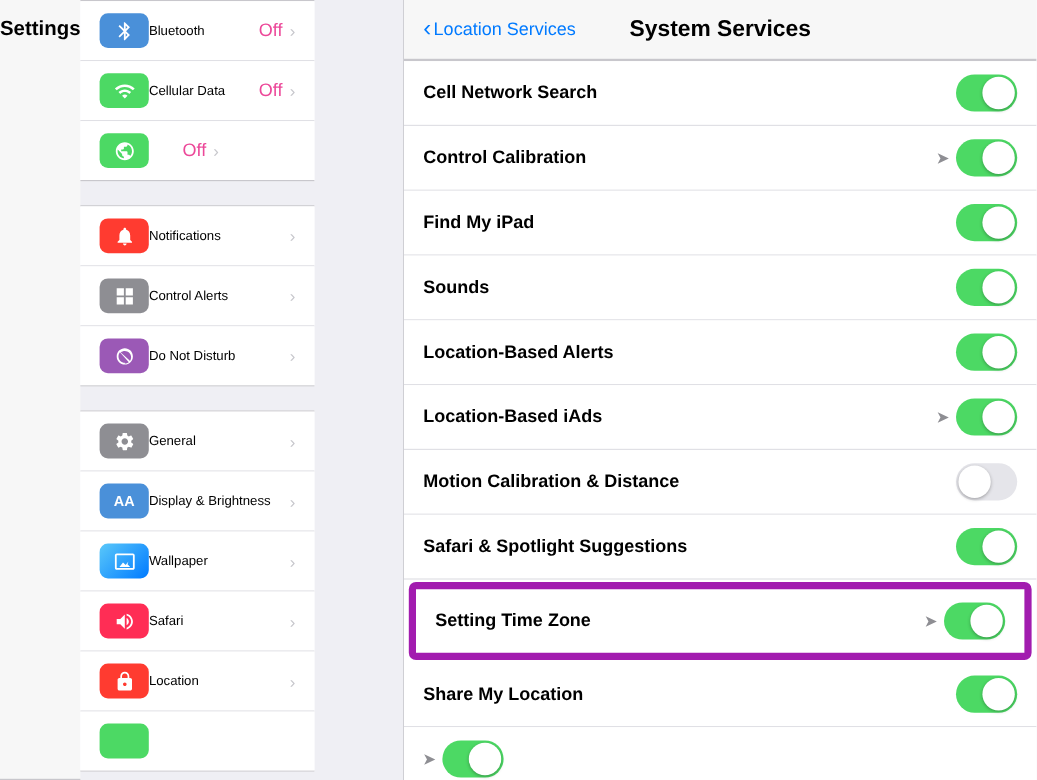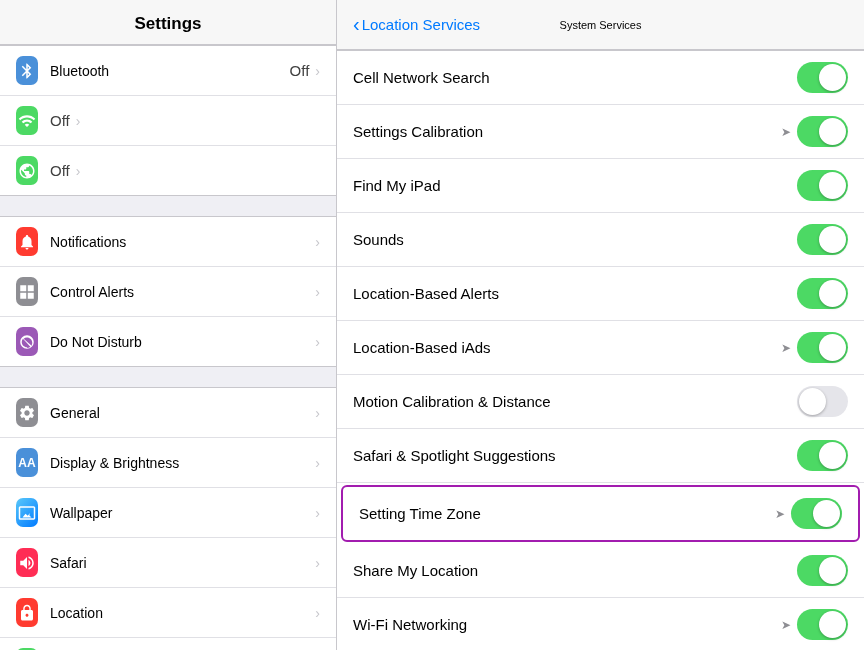--- a/index.html
+++ b/index.html
@@ -12,21 +12,21 @@
       overflow: hidden;
       font-size: 14px;
     }
 
     
     .left-panel {
       width: 337px;
       height: 100%;
       background: #efeff4;
       display: flex;
-      flex-direction: column;
+      flex-direction: row;
       border-right: 1px solid #c8c7cc;
       overflow-y: auto;
     }
 
     .left-header {
       background: #f7f7f7;
       text-align: center;
       padding: 14px 0 10px;
       border-bottom: 1px solid #c8c7cc;
     }
@@ -56,41 +56,41 @@
       background: #fff;
       cursor: pointer;
       min-height: 44px;
     }
 
     .settings-item:last-child {
       border-bottom: none;
     }
 
     .item-icon {
-      width: 22px;
+      width: 41px;
       height: 29px;
       border-radius: 7px;
       display: flex;
       align-items: center;
       justify-content: center;
-      margin-right: 12px;
       flex-shrink: 0;
       font-size: 16px;
       color: #fff;
     }
 
     .item-label {
-      font-size: 14px;
+      font-size: 11px;
       color: #000;
       flex: 1;
     }
 
     .item-value {
       font-size: 15px;
-      color: #404040;
+      color: #ec4899;
+      margin-left: 28px;
     }
 
     .chevron {
       color: #c7c7cc;
       font-size: 14px;
       margin-left: 6px;
     }
 
     
     .icon-blue { background: #4a90d9; }
@@ -129,47 +129,48 @@
     .back-chevron {
       font-size: 20px;
       margin-right: 2px;
       color: #007aff;
     }
 
     .right-header-title {
       position: absolute;
       left: 50%;
       transform: translateX(-50%);
-      font-size: 11px;
-      font-weight: 400;
+      font-size: 19px;
+      font-weight: 700;
       color: #000;
     }
 
     .right-list {
       background: #fff;
       border-top: 1px solid #c8c7cc;
       border-bottom: 1px solid #c8c7cc;
       margin-bottom: 0;
     }
 
     .right-item {
       display: flex;
       align-items: center;
       padding: 11px 16px;
       border-bottom: 1px solid #e0e0e5;
       background: #fff;
       min-height: 44px;
+      font-weight: bold;
     }
 
     .right-item:last-child {
       border-bottom: none;
     }
 
     .right-item.highlighted {
-      border: 2px solid #a21caf;
+      border: 6px solid #a21caf;
       border-radius: 6px;
       margin: 2px 4px;
     }
 
     .right-item-label {
       flex: 1;
       font-size: 15px;
       color: #000;
     }
 
@@ -230,20 +231,21 @@
         <span class="item-label">Bluetooth</span>
         <span class="item-value">Off</span>
         <span class="chevron">›</span>
       </div>
       <div class="settings-item">
         <div class="item-icon icon-green" style="background:#4cd964;">
           <svg width="18" height="18" viewBox="0 0 24 24" fill="white">
               <path d="M1 9l2 2c4.97-4.97 13.03-4.97 18 0l2-2C16.93 2.93 7.08 2.93 1 9zm8 8l3 3 3-3c-1.65-1.66-4.34-1.66-6 0zm-4-4l2 2c2.76-2.76 7.24-2.76 10 0l2-2C15.14 9.14 8.87 9.14 5 13z"></path>
             </svg>
         </div>
+        <span class="item-label">Cellular Data</span>
         <span class="item-value">Off</span>
         <span class="chevron">›</span>
       </div>
       <div class="settings-item">
         <div class="item-icon" style="background:#4cd964;">
           <svg width="18" height="18" viewBox="0 0 24 24" fill="white">
               <path d="M12 2C6.48 2 2 6.48 2 12s4.48 10 10 10 10-4.48 10-10S17.52 2 12 2zm-1 17.93c-3.95-.49-7-3.85-7-7.93 0-.62.08-1.21.21-1.79L9 15v1c0 1.1.9 2 2 2v1.93zm6.9-2.54c-.26-.81-1-1.39-1.9-1.39h-1v-3c0-.55-.45-1-1-1H8v-2h2c.55 0 1-.45 1-1V7h2c1.1 0 2-.9 2-2v-.41c2.93 1.19 5 4.06 5 7.41 0 2.08-.8 3.97-2.1 5.39z"></path>
             </svg>
         </div>
         <span class="item-value">Off</span>
@@ -344,21 +346,21 @@
   </div>
 
   <div class="right-list">
 
     <div class="right-item">
       <span class="right-item-label">Cell Network Search</span>
       <div class="toggle"></div>
     </div>
 
     <div class="right-item">
-      <span class="right-item-label">Settings Calibration</span>
+      <span class="right-item-label">Control Calibration</span>
       <span class="location-arrow">➤</span>
       <div class="toggle"></div>
     </div>
 
     <div class="right-item">
       <span class="right-item-label">Find My iPad</span>
       <div class="toggle"></div>
     </div>
 
     <div class="right-item">
@@ -392,20 +394,19 @@
       <span class="location-arrow">➤</span>
       <div class="toggle"></div>
     </div>
 
     <div class="right-item">
       <span class="right-item-label">Share My Location</span>
       <div class="toggle"></div>
     </div>
 
     <div class="right-item">
-      <span class="right-item-label">Wi-Fi Networking</span>
       <span class="location-arrow">➤</span>
       <div class="toggle"></div>
     </div>
 
   </div>
 
 </div>
 
 </body></html>

